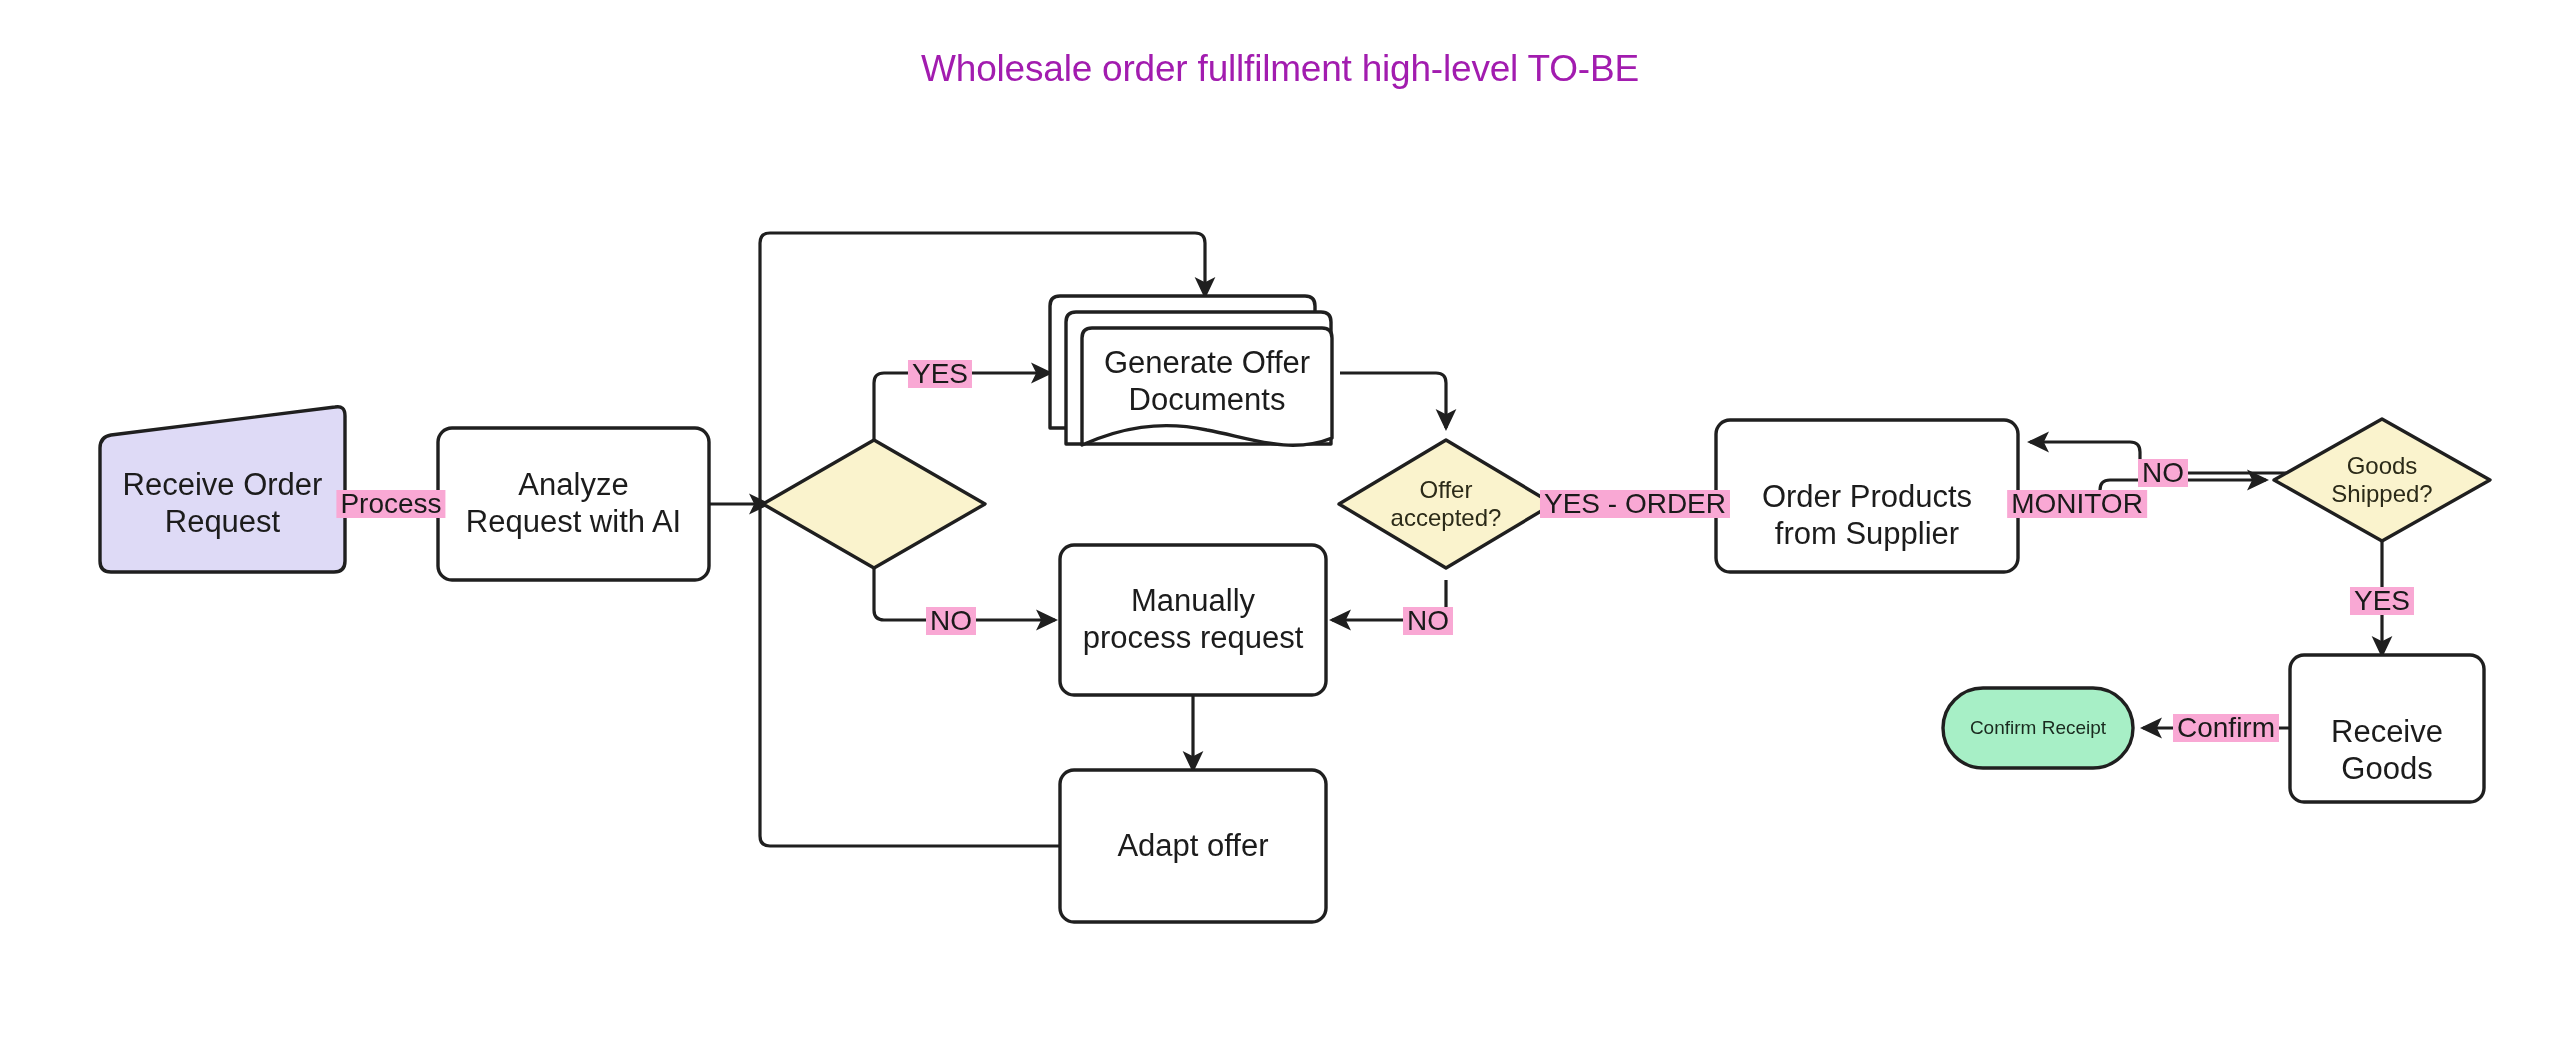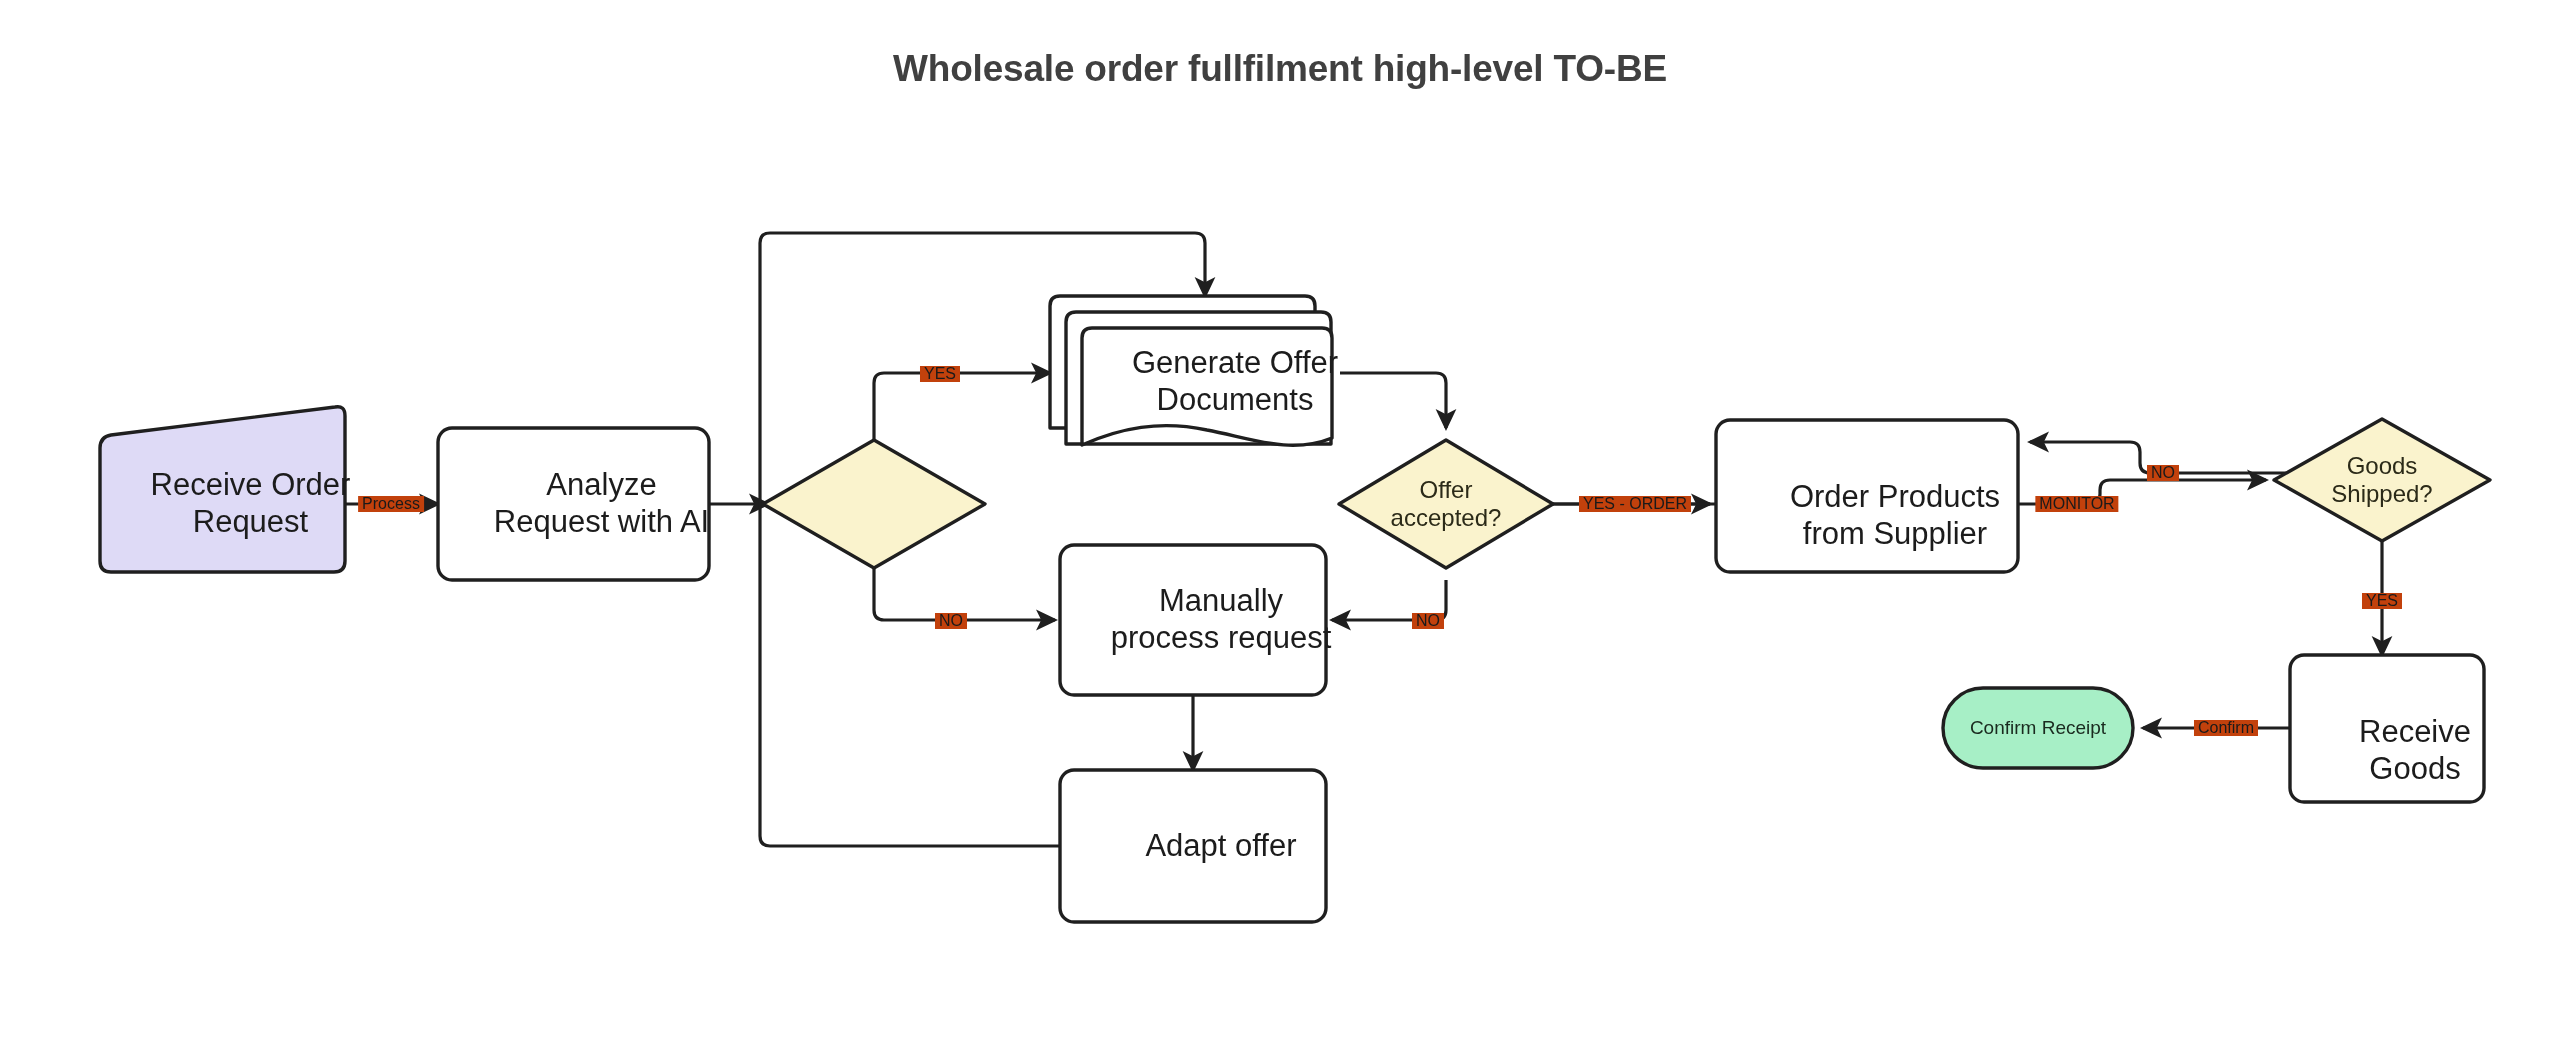--- a/index.html
+++ b/index.html
@@ -18,23 +18,23 @@
     background: #ffffff;
     overflow: hidden;
   }
   #diagram-title {
     position: absolute;
     left: 0;
     top: 48px;
     width: 2560px;
     text-align: center;
     font-size: 37px;
-    font-weight: bold;
+    font-weight: normal;
     letter-spacing: -0.2px;
-    color: #404040;
+    color: #a21caf;
   }
   svg.layer {
     position: absolute;
     left: 0;
     top: 0;
     width: 2560px;
     height: 1042px;
     overflow: visible;
   }
   .node-label {
@@ -42,29 +42,29 @@
     display: flex;
     align-items: center;
     justify-content: center;
     text-align: center;
     line-height: 1.18;
     pointer-events: none;
     white-space: pre-line;
   }
   .edge-label {
     position: absolute;
-    background: #c2410c;
-    font-size: 16px;
+    background: #f9a8d4;
+    font-size: 28px;
     color: #1a1a1a;
     padding: 0 4px;
     line-height: 1;
     white-space: nowrap;
     transform: translate(-50%, -50%);
   }
-  .lbl-big { font-size: 31px; color: #1c1c1c; padding-left: 28px; }
+  .lbl-big { font-size: 31px; color: #1c1c1c; }
   .lbl-mid { font-size: 24px; color: #2b2a18; }
   .lbl-small { font-size: 19px; color: #1a2a1f; }
 </style>
 </head>
 <body>
 
 <div id="canvas">
 
   <div id="diagram-title">Wholesale order fullfilment high-level TO-BE</div>
 

